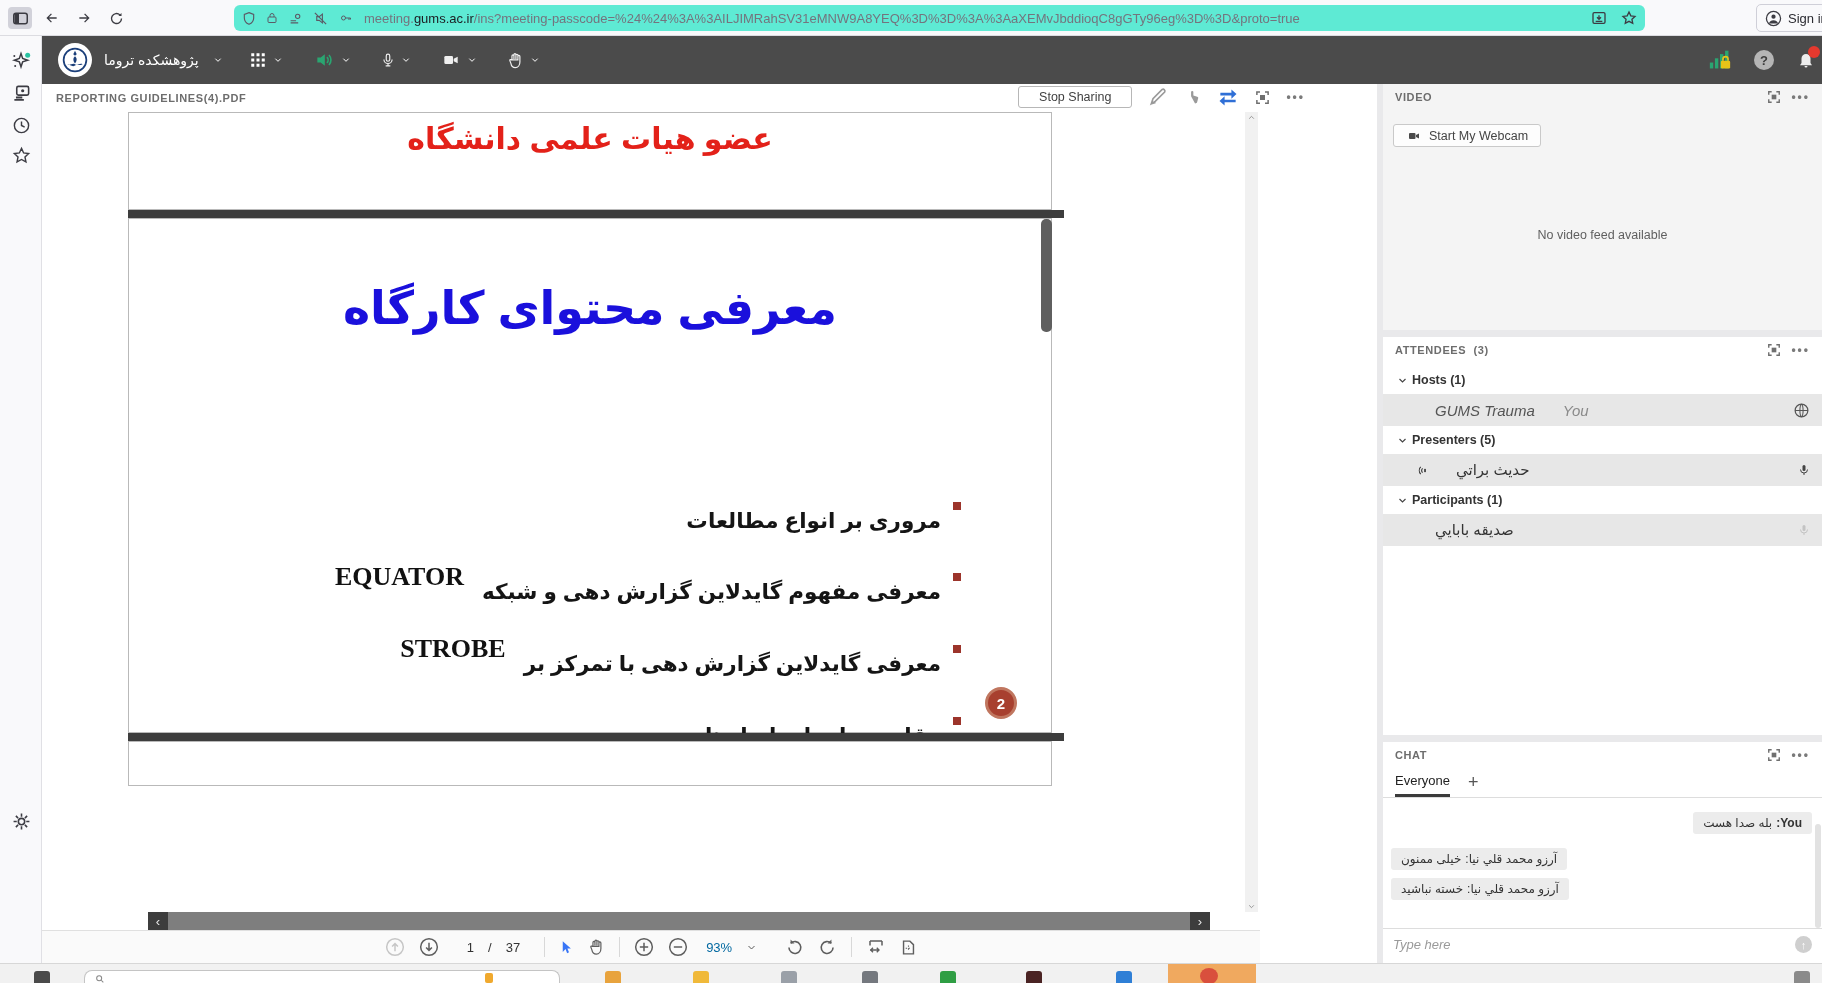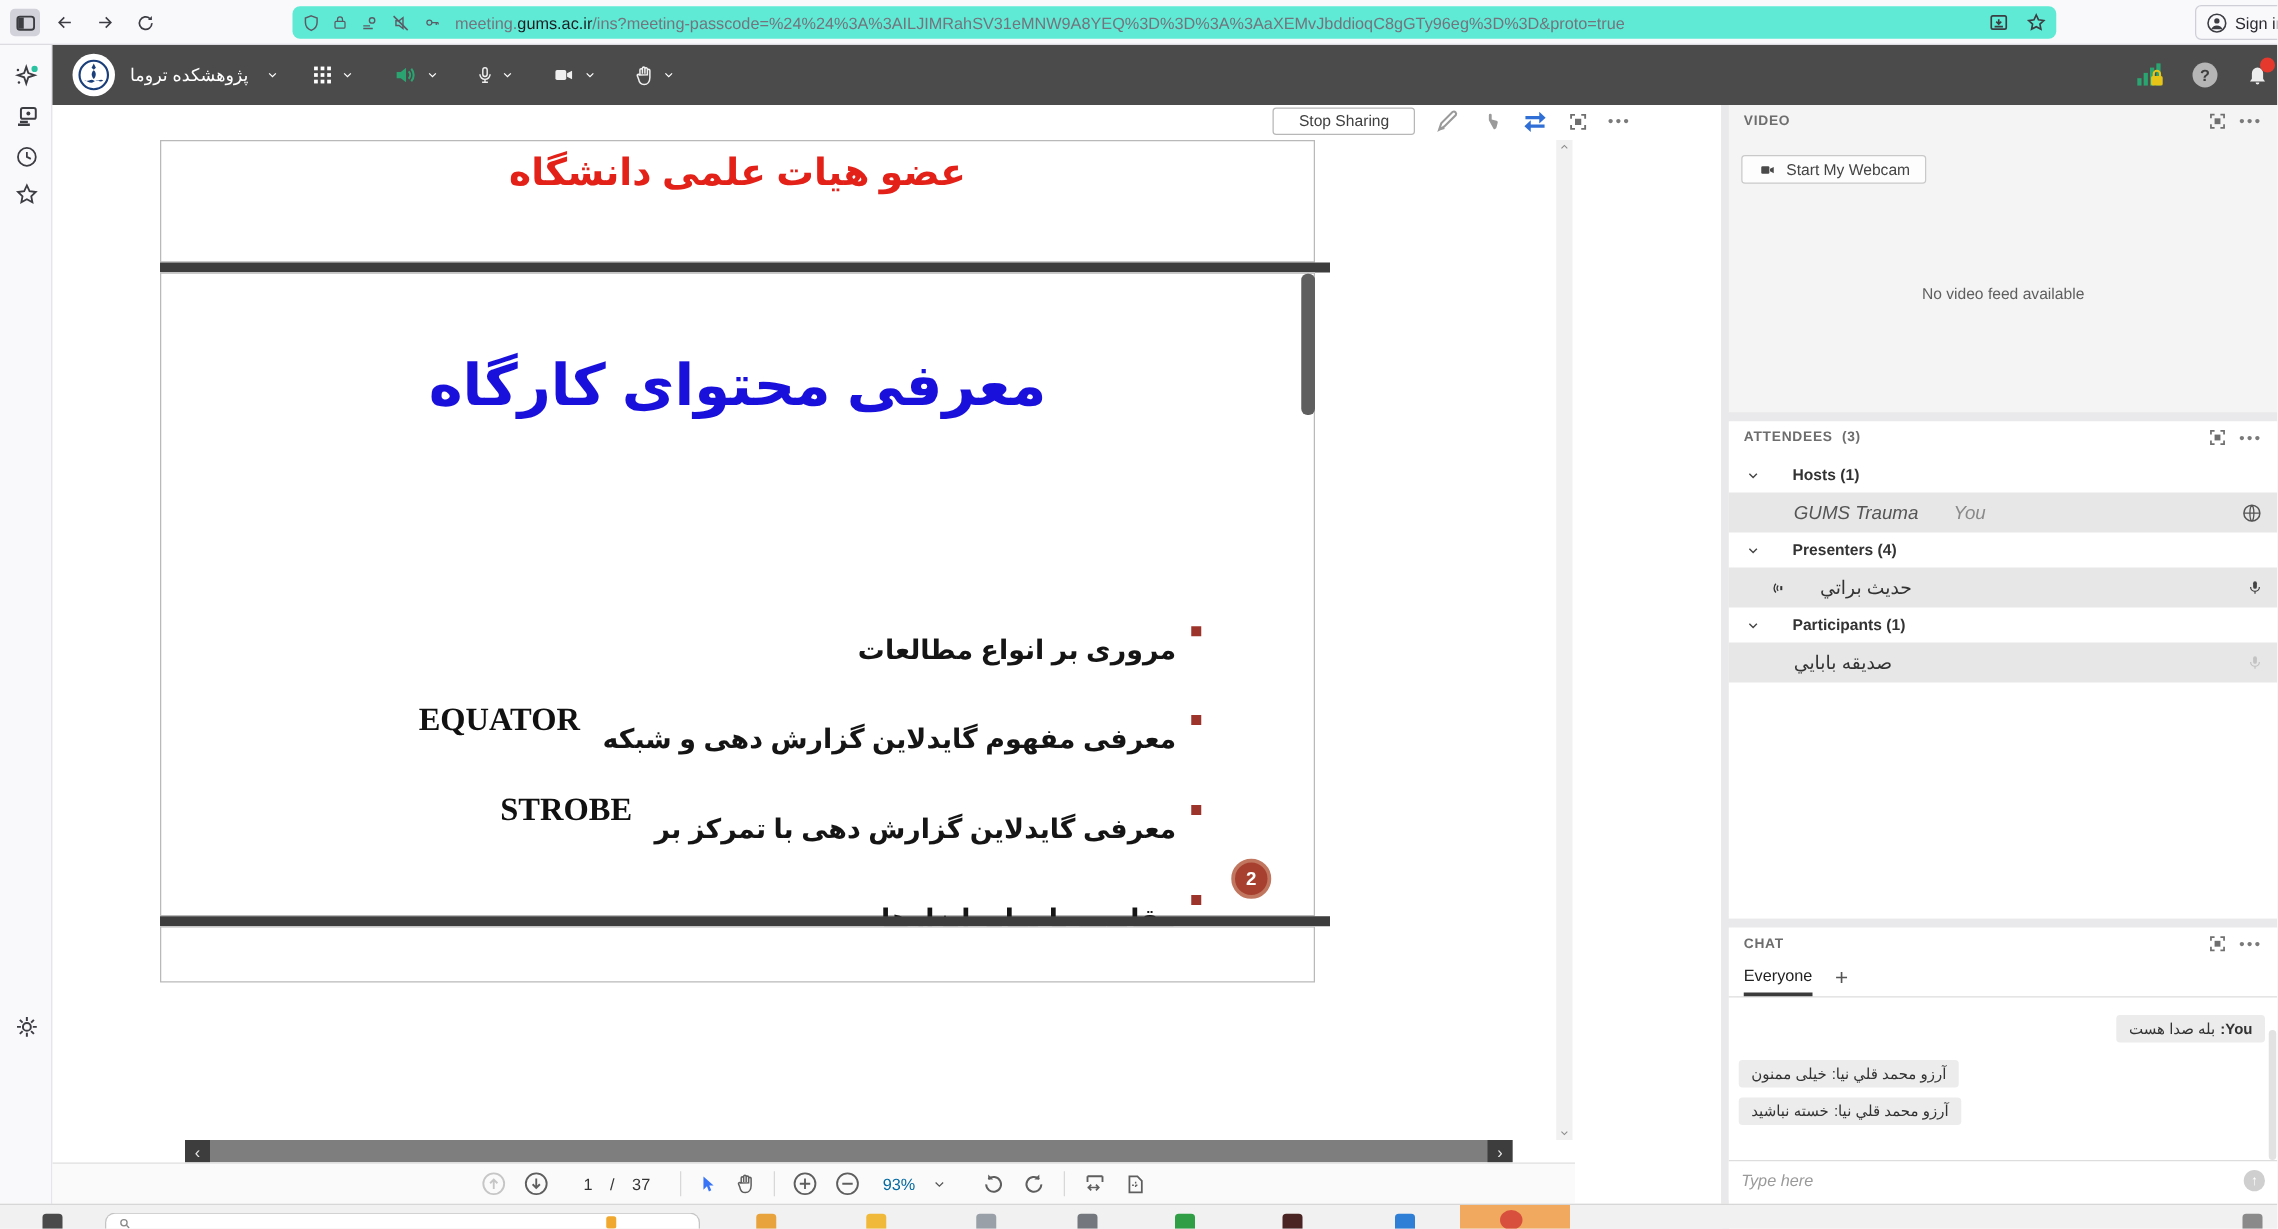--- a/index.html
+++ b/index.html
@@ -65,21 +65,21 @@
   .zoomlabel { font-size:13px; color:#0369a1; margin-left:4px; }
 
   
   .rpod { left:1383px; width:439px; background:#fff; }
   .rpod-head { position:absolute; top:0; left:0; width:100%; height:26px; display:flex; align-items:center; padding:0 12px; }
   .rpod-icons { margin-left:auto; display:flex; align-items:center; gap:10px; }
   .videopod { background:#f4f4f4; }
   .startcam { position:absolute; left:10px; top:40px; height:23px; border:1px solid #c9c9c9; border-radius:3px; background:#fdfdfd; display:flex; align-items:center; gap:7px; padding:0 12px; font-size:12.5px; color:#444; }
   .nofeed { position:absolute; top:144px; width:100%; text-align:center; font-size:12.5px; color:#5f5f5f; }
 
-  .sect-row { position:absolute; left:0; width:100%; display:flex; align-items:center; padding-left:14px; gap:26px; }
+  .sect-row { position:absolute; left:0; width:100%; display:flex; align-items:center; padding-left:14px; gap:4px; }
   .sect-label { font-size:12.5px; font-weight:bold; color:#333; }
   .member-row { position:absolute; left:0; width:100%; background:#e7e7e7; display:flex; align-items:center; padding-left:32px; gap:8px; }
   .member-name { font-size:15px; color:#333;margin-left:20px; }
   .member-ic-r { position:absolute; right:12px; }
 
   
   .chat-tabs { position:absolute; left:0; top:26px; width:100%; height:30px; border-bottom:1px solid #ddd; display:flex; align-items:flex-end; padding:0 12px; gap:18px; }
   .tab-active { font-size:13px; color:#222; padding-bottom:6px; border-bottom:3px solid #3b3b3b; }
   .tab-plus { font-size:18px; color:#555; padding-bottom:4px; }
   .bubble { position:absolute; background:#ececec; border-radius:3px; padding:4px 10px; font-size:12px; color:#333; direction:rtl; white-space:nowrap; }
@@ -292,20 +292,23 @@
       <span class="bellwrap i">
         <svg width="18" height="18" viewBox="0 0 24 24">
             <path d="M6 16v-6a6 6 0 0 1 12 0v6l2 3H4zM10 20a2 2 0 0 0 4 0" fill="#ededed"></path>
           </svg>
         <span class="badge"></span>
       </span>
     </div>
   </div>
 
   <div class="abs sharepod">
+    <div class="share-head">
+      <span class="pod-head-title">REPORTING GUIDELINES(4).PDF</span>
+    </div>
     <div class="share-controls">
       <button class="stopshare">Stop Sharing</button>
       <span class="i">
           <svg width="20" height="20" viewBox="0 0 24 24">
             <path d="M4 20l2-6L17 3a2.2 2.2 0 0 1 3 3L9 17z" fill="none" stroke="#9a9a9a" stroke-width="2"></path>
             <path d="M4 20l5-1.5" stroke="#9a9a9a" stroke-width="2"></path>
           </svg>
         </span>
       <span class="i">
           <svg width="17" height="18" viewBox="0 0 24 24">
@@ -503,21 +506,21 @@
             <circle cx="12" cy="12" r="9" fill="none" stroke="#555" stroke-width="1.7"></circle>
             <path d="M3 12h18M12 3c3 2.5 3 15.5 0 18M12 3c-3 2.5-3 15.5 0 18" fill="none" stroke="#555" stroke-width="1.5"></path>
           </svg>
         </span>
     </div>
 
     <div class="sect-row" style="top:89px;height:28px">
       <svg width="11" height="9" viewBox="0 0 24 24">
           <path d="M4 8l8 8 8-8" fill="none" stroke="#444" stroke-width="3"></path>
         </svg>
-      <span class="sect-label">Presenters (4)</span>
+      <span class="sect-label">Presenters (5)</span>
     </div>
     <div class="member-row" style="top:117px;height:32px">
       <span class="i" style="transform:scaleX(-1)">
           <svg width="13" height="13" viewBox="0 0 24 24">
             <rect x="4" y="9" width="3" height="6" fill="#333"></rect>
             <path d="M10 8a5.5 5.5 0 0 1 0 8M13.5 5.5a9.5 9.5 0 0 1 0 13" fill="none" stroke="#333" stroke-width="2"></path>
           </svg>
         </span>
       <span class="member-name">حديث براتي</span>
       <span class="member-ic-r i">

